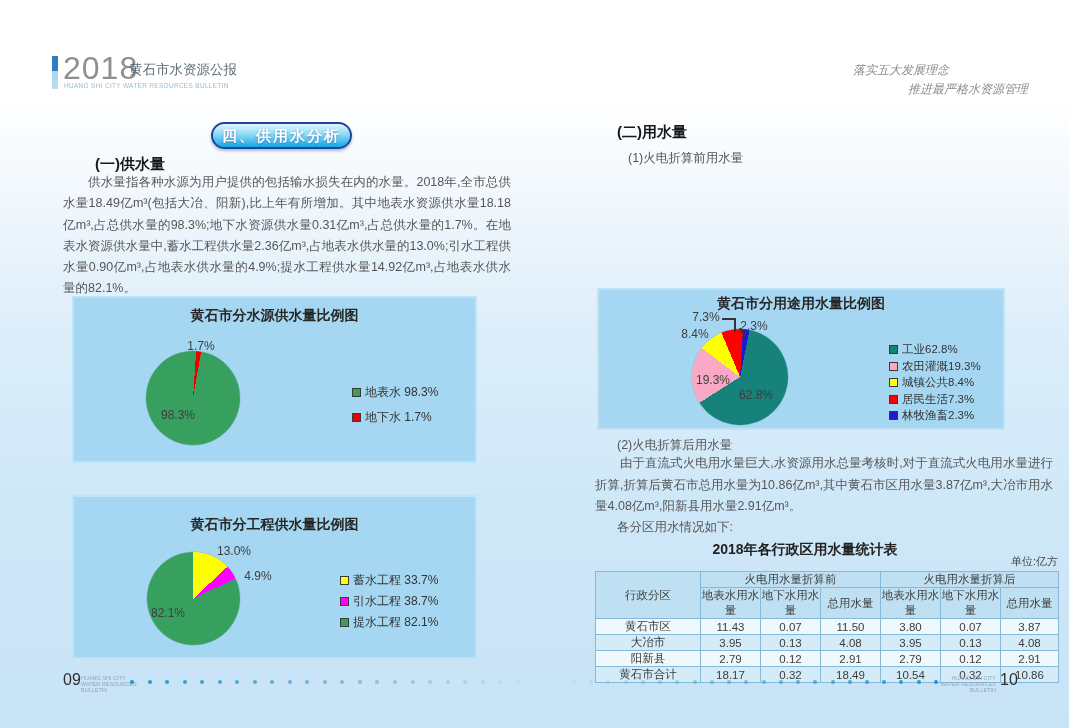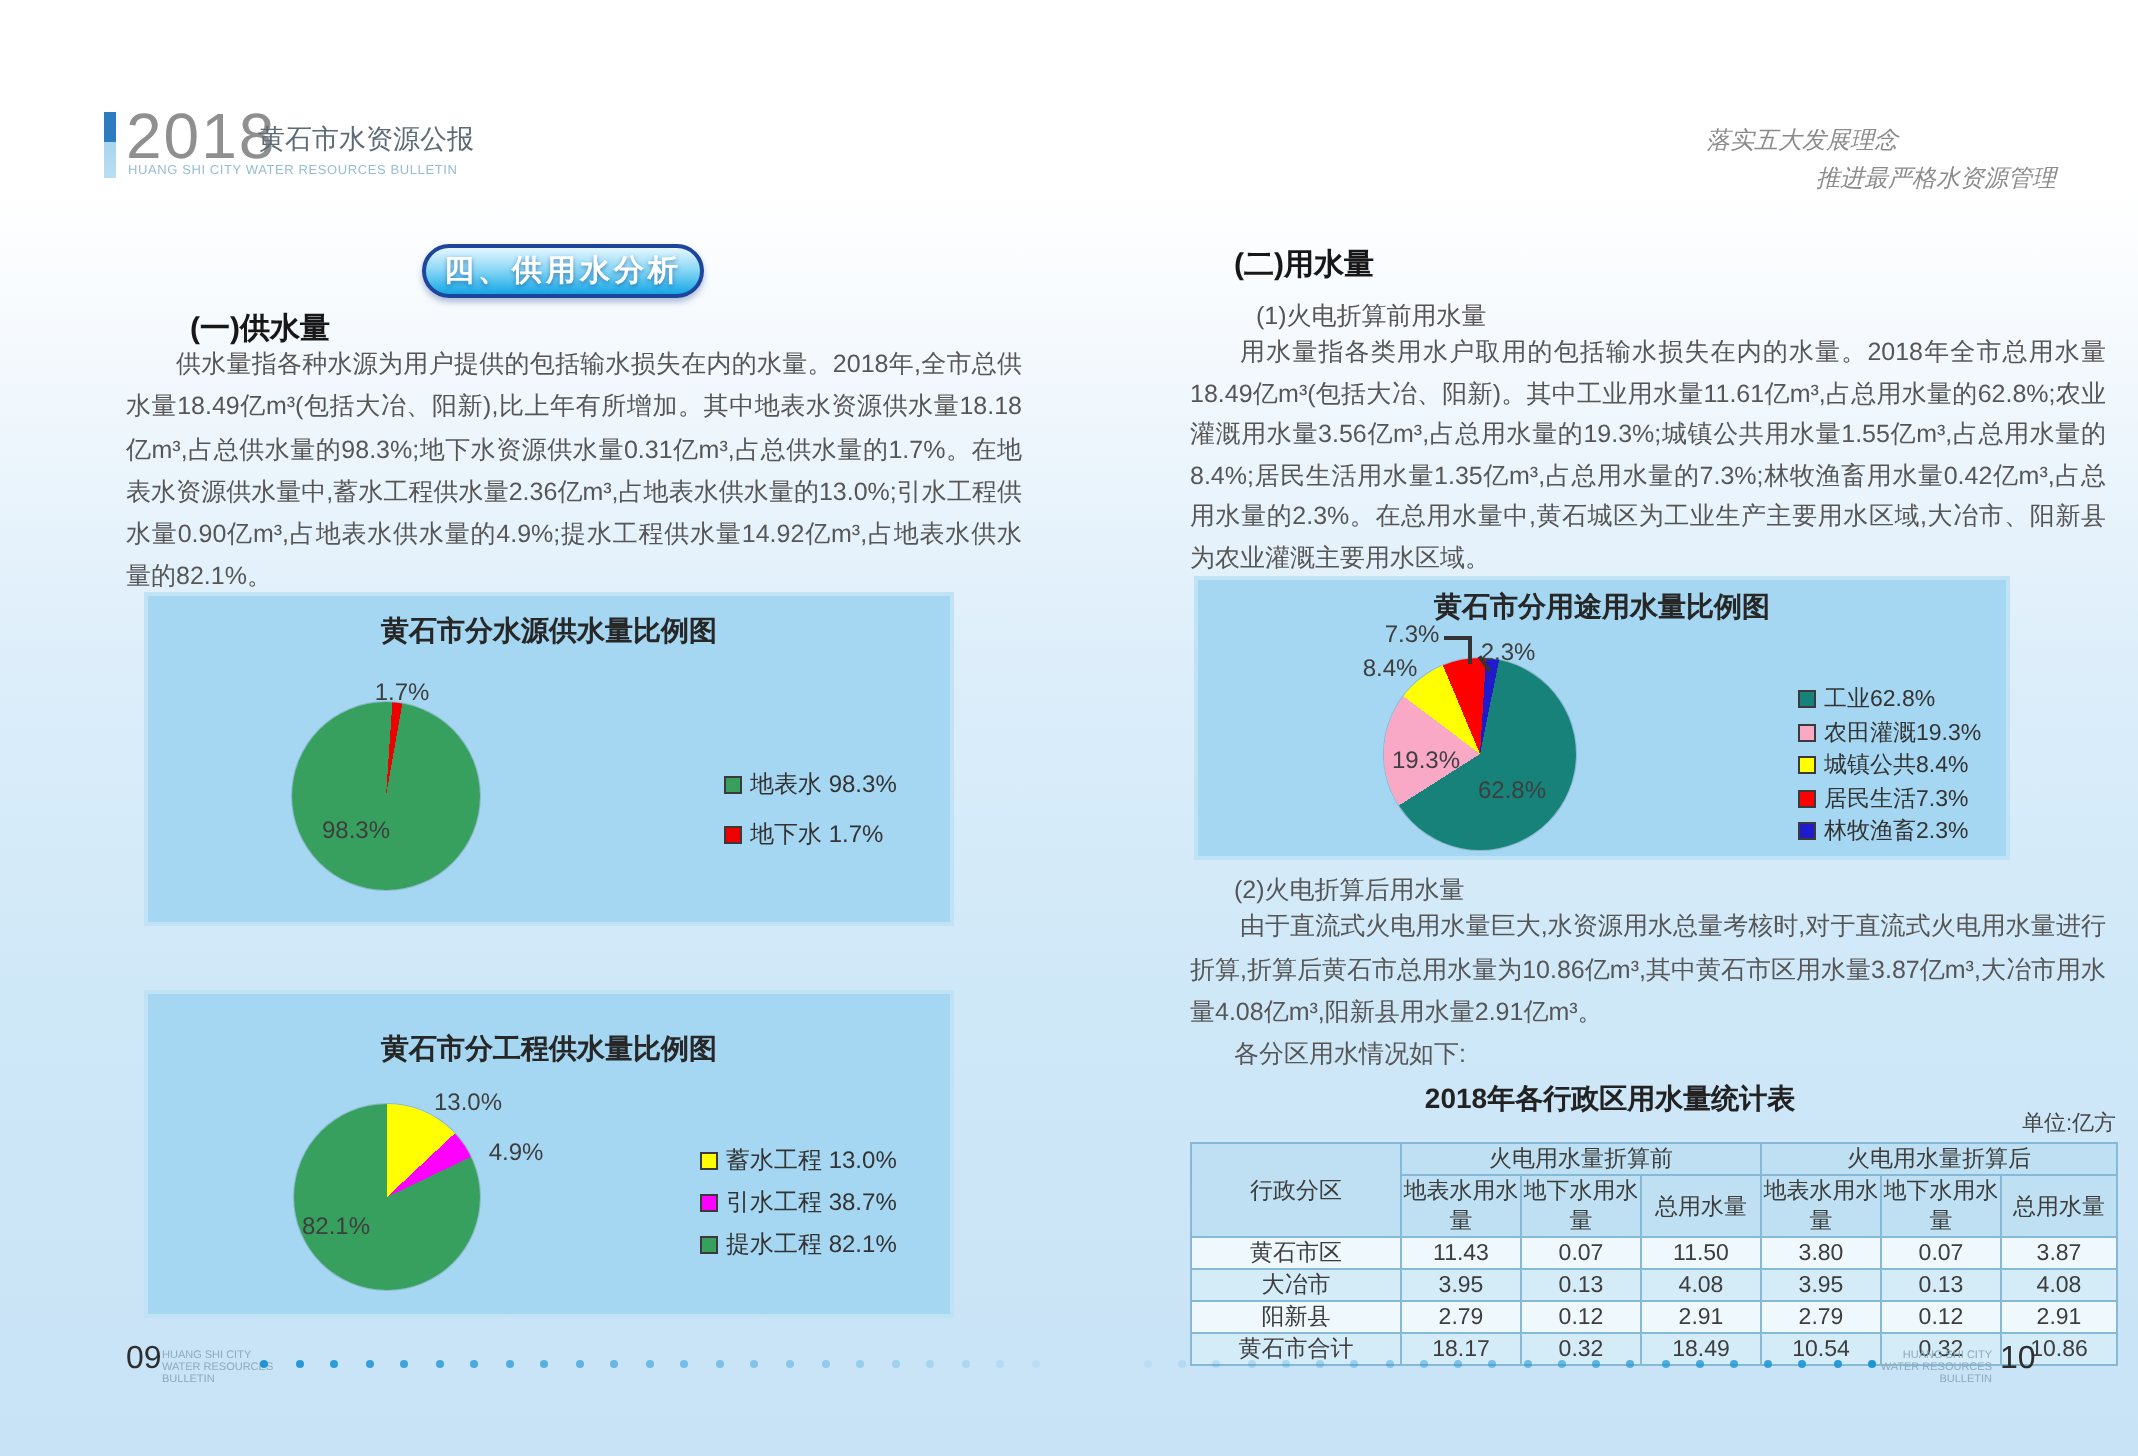--- a/index.html
+++ b/index.html
@@ -26,21 +26,21 @@
   .para-l{line-height:21.3px;}
   .para-r1{line-height:20.5px;}
   .para-r2{line-height:21.7px;}
   
   .panel{position:absolute;background:#a5d7f2;border:2px solid #bfe2f5;box-sizing:border-box;}
   .chart-title{position:absolute;left:0;right:0;text-align:center;font-size:14px;font-weight:bold;color:#272727;}
   .pie{position:absolute;border-radius:50%;box-shadow:0 0 0 .5px rgba(0,0,0,.15);}
   .pt-label{position:absolute;font-size:12px;color:#3e3e3e;text-align:center;white-space:nowrap;}
   .leader{position:absolute;background:#333;}
   .legend{position:absolute;}
-  .legend-item{display:flex;align-items:center;font-size:12px;color:#333;white-space:nowrap;margin-left:10px;}
+  .legend-item{display:flex;align-items:center;font-size:12px;color:#333;white-space:nowrap;}
   .legend-0 .legend-item{margin-bottom:8px;}
   .legend-1 .legend-item{margin-bottom:4px;}
   .legend-2 .legend-item{margin-bottom:1.5px;font-size:11.5px;}
   .swatch{width:9px;height:9px;border:1px solid #3a3a3a;margin-right:4px;flex:0 0 auto;box-sizing:border-box;}
   
   .tbl-title{position:absolute;left:595px;top:541px;width:420px;text-align:center;font-size:14px;font-weight:bold;color:#222;}
   .tbl-unit{position:absolute;left:900px;top:554px;width:158px;text-align:right;font-size:11px;color:#444;}
   table.water{position:absolute;left:595px;top:571px;border-collapse:collapse;table-layout:fixed;
     font-size:11.5px;color:#3d3d3d;}
   table.water th,table.water td{border:1px solid #86b8d8;padding:0;height:14px;text-align:center;font-weight:normal;}
@@ -92,36 +92,35 @@
 
   <div class="panel" style="left:72px;top:495px;width:405px;height:164px;">
     <div class="chart-title" style="top:19px;">黄石市分工程供水量比例图</div>
     <div class="pie" style="left: 73px; top: 55px; width: 93px; height: 93px; background: conic-gradient(rgb(255, 255, 0) 0deg, rgb(255, 255, 0) 46.8deg, rgb(255, 0, 255) 46.8deg, rgb(255, 0, 255) 64.44deg, rgb(56, 160, 95) 64.44deg, rgb(56, 160, 95) 360deg);"></div>
     <span class="pt-label" style="left:136px;top:47px;width:48px;">13.0%</span>
     <span class="pt-label" style="left:162px;top:72px;width:44px;">4.9%</span>
     <span class="pt-label" style="left:70px;top:109px;width:48px;">82.1%</span>
     <div class="legend legend-1" style="left:266px;top:75px;">
         <div class="legend-item">
           <span class="swatch" style="background: rgb(255, 255, 0);"></span>
-          <span>蓄水工程 13.0%</span>
+          <span>蓄水工程 33.7%</span>
         </div>
         <div class="legend-item">
           <span class="swatch" style="background: rgb(255, 0, 255);"></span>
           <span>引水工程 38.7%</span>
         </div>
         <div class="legend-item">
           <span class="swatch" style="background: rgb(56, 160, 95);"></span>
           <span>提水工程 82.1%</span>
         </div>
       </div>
   </div>
 
   <div class="h1" style="left:617px;top:123px;">(二)用水量</div>
   <div class="h2" style="left:617px;top:150px;margin-left:11px;">(1)火电折算前用水量</div>
-  <div class="para para-r1" style="left:595px;top:166px;width:458px;">用水量指各类用水户取用的包括输水损失在内的水量。2018年全市总用水量18.49亿m³(包括大冶、阳新)。其中工业用水量11.61亿m³,占总用水量的62.8%;农业灌溉用水量3.56亿m³,占总用水量的19.3%;城镇公共用水量1.55亿m³,占总用水量的8.4%;居民生活用水量1.35亿m³,占总用水量的7.3%;林牧渔畜用水量0.42亿m³,占总用水量的2.3%。在总用水量中,黄石城区为工业生产主要用水区域,大冶市、阳新县为农业灌溉主要用水区域。</div>
 
   <div class="panel" style="left:597px;top:288px;width:408px;height:142px;">
     <div class="chart-title" style="top:5px;">黄石市分用途用水量比例图</div>
     <div class="pie" style="left: 93px; top: 39px; width: 96px; height: 96px; background: conic-gradient(from 11.5deg, rgb(23, 130, 122) 0deg, rgb(23, 130, 122) 226.08deg, rgb(249, 169, 198) 226.08deg, rgb(249, 169, 198) 295.56deg, rgb(255, 255, 0) 295.56deg, rgb(255, 255, 0) 325.8deg, rgb(255, 0, 0) 325.8deg, rgb(255, 0, 0) 352.08deg, rgb(33, 25, 204) 352.08deg, rgb(33, 25, 204) 360.36deg);"></div>
     <span class="pt-label" style="left:85px;top:20px;width:44px;">7.3%</span>
     <span class="pt-label" style="left:133px;top:29px;width:44px;">2.3%</span>
     <span class="pt-label" style="left:74px;top:37px;width:44px;">8.4%</span>
     <span class="pt-label" style="left:90px;top:83px;width:48px;">19.3%</span>
     <span class="pt-label" style="left:133px;top:98px;width:48px;">62.8%</span>
     <div class="leader" style="left:123px;top:28px;width:13px;height:1.5px;"></div>

